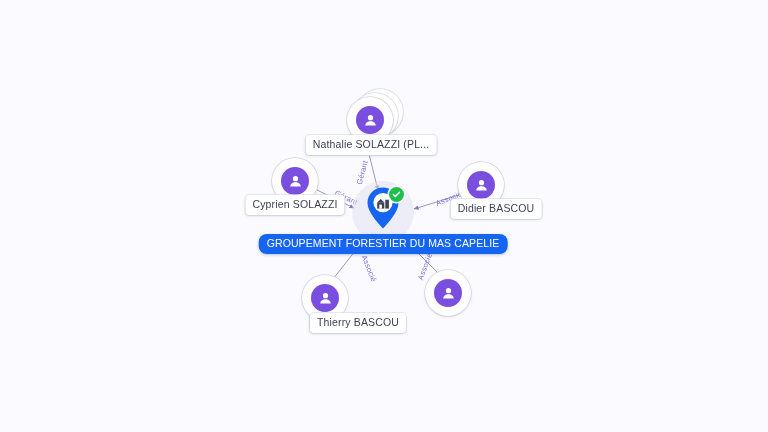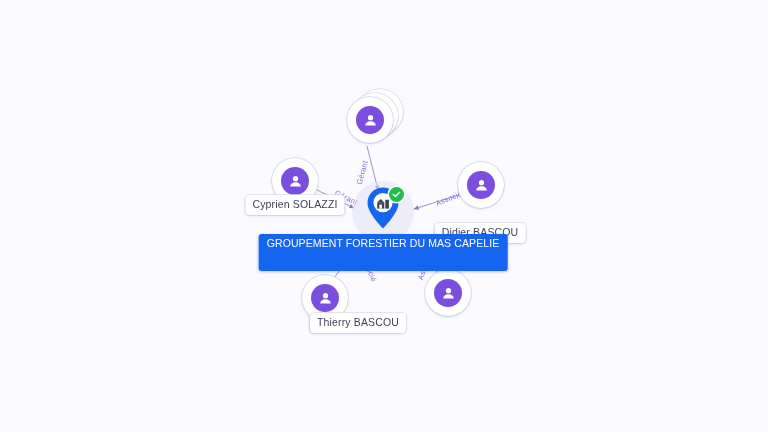--- a/index.html
+++ b/index.html
@@ -130,22 +130,22 @@
 
   .company-label {
     position: absolute;
     transform: translate(-50%, 0);
     background: #1565f0;
     color: #ffffff;
     font-size: 10.5px;
     line-height: 13px;
     letter-spacing: 0.1px;
     white-space: nowrap;
-    padding: 3px 8px 21px 8px;
-    border-radius: 3px;
+    padding: 3px 8px 4px 8px;
+    border-radius: 8px;
     box-shadow: 0 1px 3px rgba(20,70,170,0.30);
   }
 
   
   .edge-label {
     position: absolute;
     color: #7b6fd4;
     font-size: 7.5px;
     letter-spacing: 0.25px;
     white-space: nowrap;
@@ -185,20 +185,21 @@
     <div class="stack-3"></div>
     <div class="stack-2"></div>
     <div class="person-disc"></div>
     <div class="avatar">
       <svg width="17" height="17" viewBox="0 0 24 24" fill="#ffffff">
         <circle cx="12" cy="8" r="3.7"></circle>
         <path d="M4.6 19.2c0-4.1 3.3-6.3 7.4-6.3s7.4 2.2 7.4 6.3z"></path>
       </svg>
     </div>
   </div>
+  <div class="person-label" style="left:371px; top:135px;">Nathalie SOLAZZI (PL...</div>
 
   <div class="person-node" style="left:295px; top:181px;">
     <div class="person-disc"></div>
     <div class="avatar">
       <svg width="17" height="17" viewBox="0 0 24 24" fill="#ffffff">
         <circle cx="12" cy="8" r="3.7"></circle>
         <path d="M4.6 19.2c0-4.1 3.3-6.3 7.4-6.3s7.4 2.2 7.4 6.3z"></path>
       </svg>
     </div>
   </div>
@@ -206,21 +207,21 @@
 
   <div class="person-node" style="left:481px; top:185px;">
     <div class="person-disc"></div>
     <div class="avatar">
       <svg width="17" height="17" viewBox="0 0 24 24" fill="#ffffff">
         <circle cx="12" cy="8" r="3.7"></circle>
         <path d="M4.6 19.2c0-4.1 3.3-6.3 7.4-6.3s7.4 2.2 7.4 6.3z"></path>
       </svg>
     </div>
   </div>
-  <div class="person-label" style="left:480px; top:199px;margin-top:24px;">Didier BASCOU</div>
+  <div class="person-label" style="left:496px; top:199px;">Didier BASCOU</div>
 
   <div class="person-node" style="left:325px; top:298px;">
     <div class="person-disc"></div>
     <div class="avatar">
       <svg width="17" height="17" viewBox="0 0 24 24" fill="#ffffff">
         <circle cx="12" cy="8" r="3.7"></circle>
         <path d="M4.6 19.2c0-4.1 3.3-6.3 7.4-6.3s7.4 2.2 7.4 6.3z"></path>
       </svg>
     </div>
   </div>

